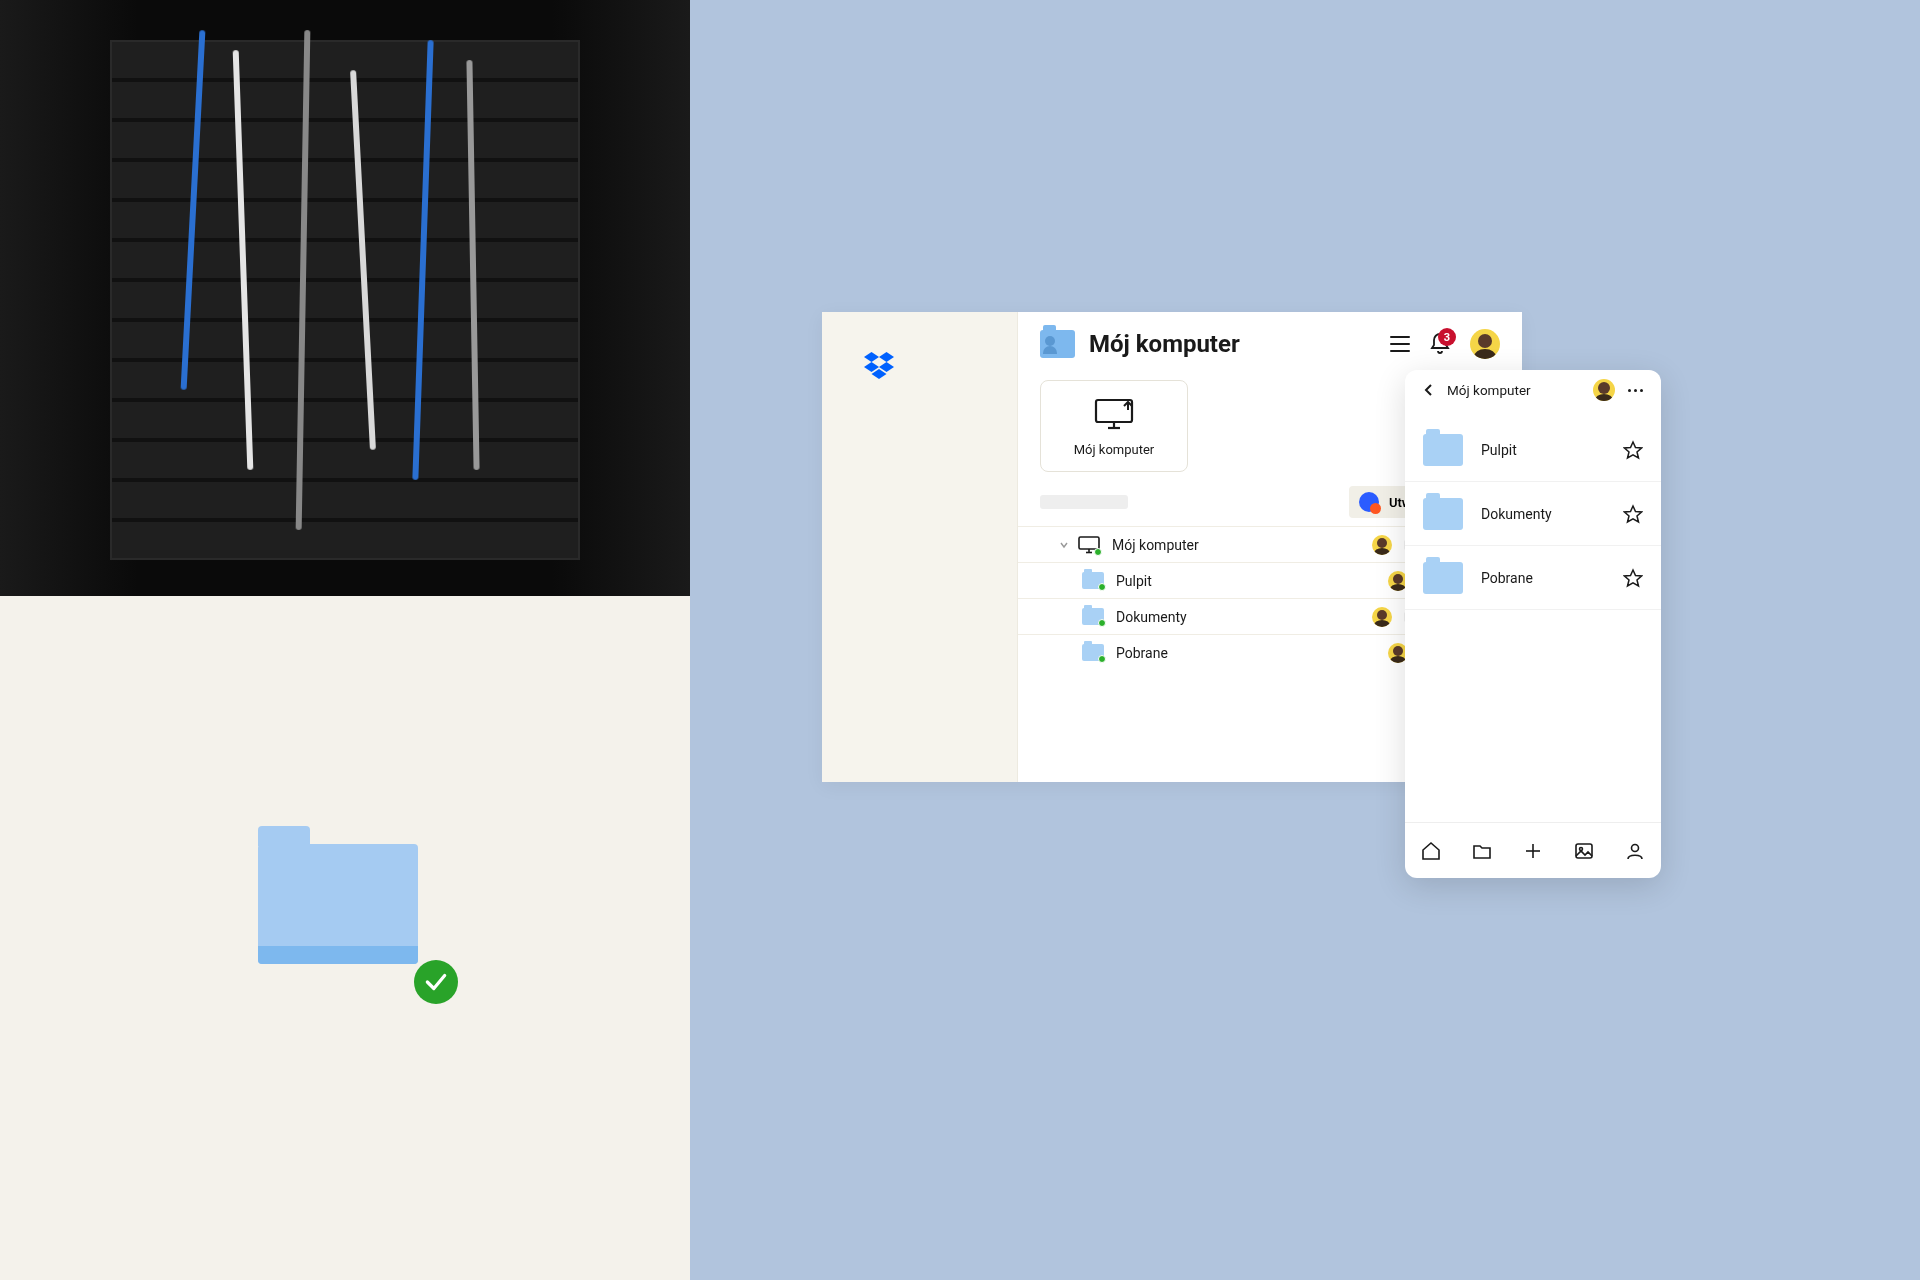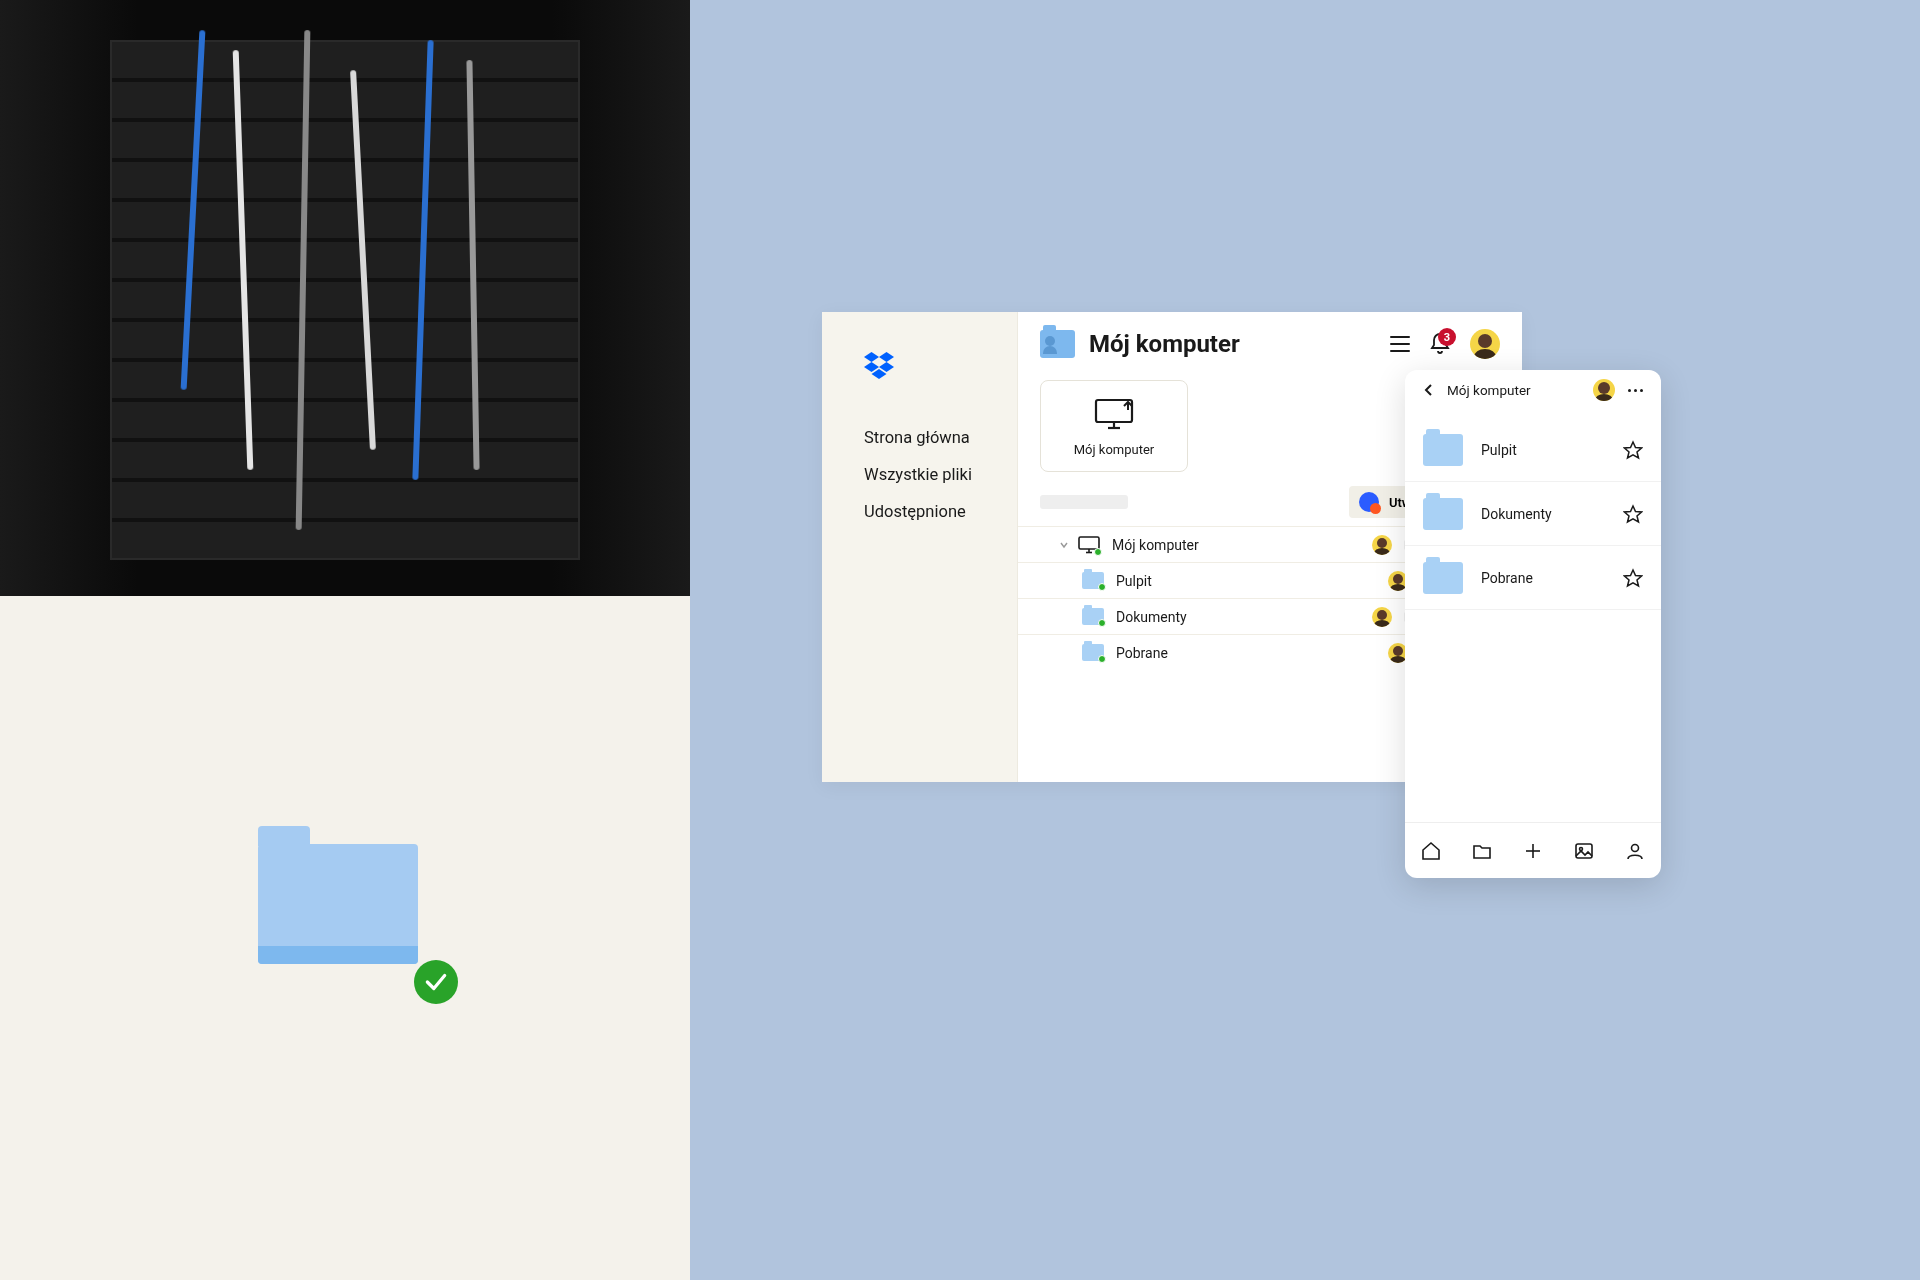--- a/index.html
+++ b/index.html
@@ -142,25 +142,20 @@
       <svg viewBox="0 0 30 30">
           <g fill="#0061fe">
             <polygon points="7.5,2 15,7 7.5,12 0,7"></polygon>
             <polygon points="22.5,2 30,7 22.5,12 15,7"></polygon>
             <polygon points="7.5,12 15,17 7.5,22 0,17"></polygon>
             <polygon points="22.5,12 30,17 22.5,22 15,17"></polygon>
             <polygon points="15,19 22.5,24 15,29 7.5,24"></polygon>
           </g>
         </svg>
     </div>
-    <div class="db-nav">
-      <div class="db-nav-item">Strona główna</div>
-      <div class="db-nav-item">Wszystkie pliki</div>
-      <div class="db-nav-item">Udostępnione</div>
-    </div>
   </div>
 
   <div class="db-main">
     <div class="db-header">
       <div class="db-header-folder">
           <div class="person"></div>
         </div>
       <div class="db-title">Mój komputer</div>
       <div class="db-header-right">
         <div class="hamburger">

